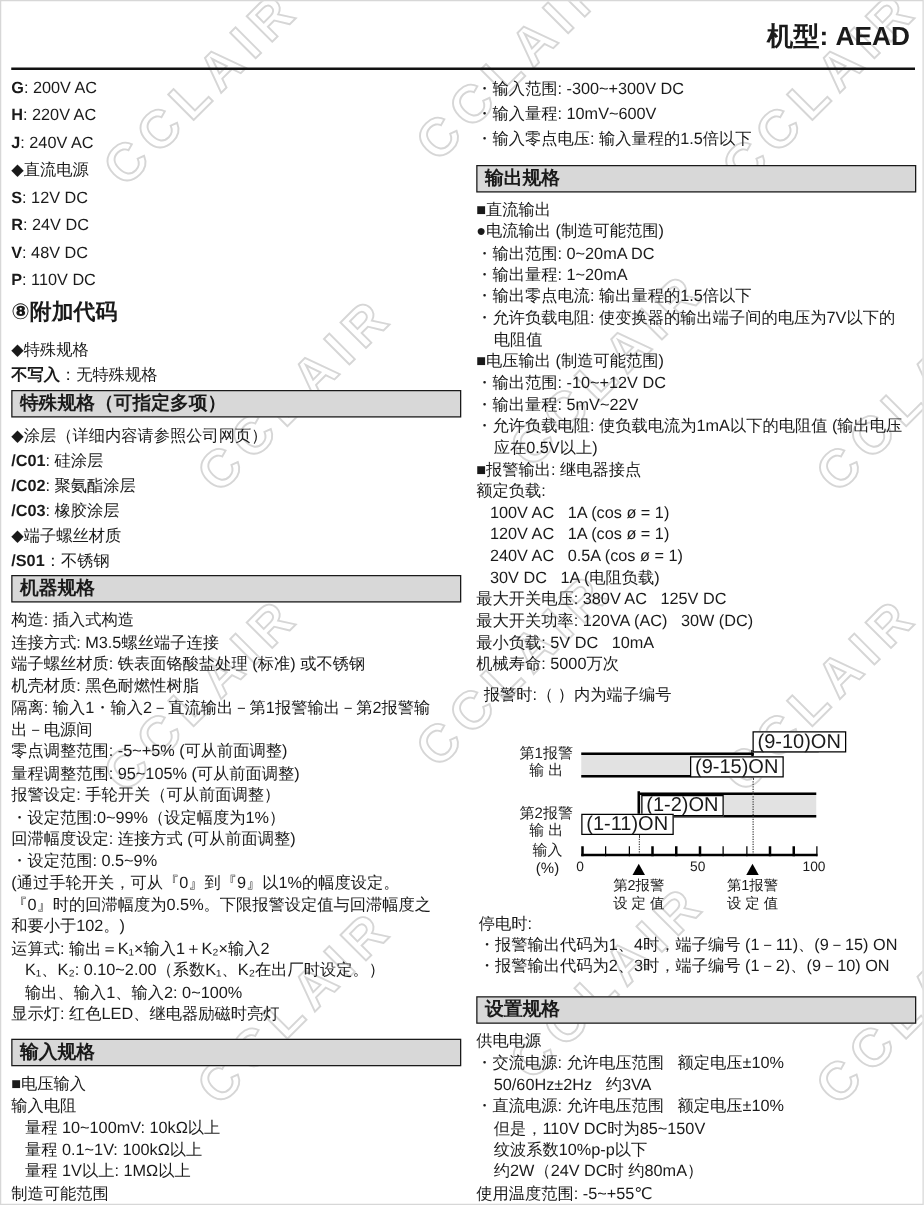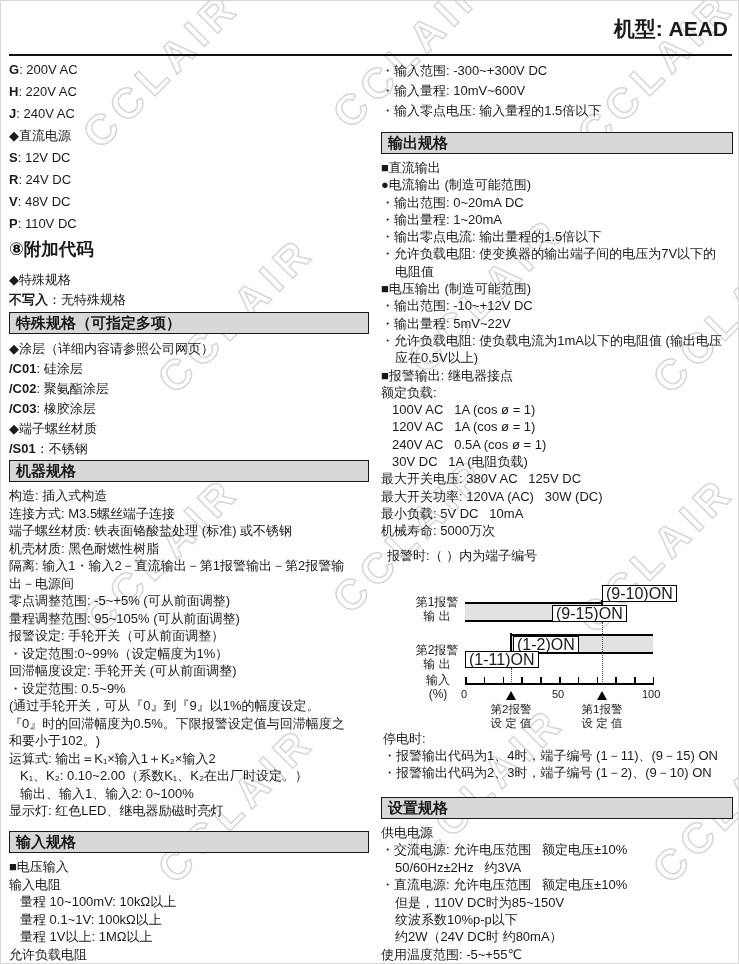--- a/index.html
+++ b/index.html
@@ -108,39 +108,39 @@
   <div class="ln"><span>构造: 插入式构造</span></div>
   <div class="ln"><span>连接方式: M3.5螺丝端子连接</span></div>
   <div class="ln"><span>端子螺丝材质: 铁表面铬酸盐处理 (标准) 或不锈钢</span></div>
   <div class="ln"><span>机壳材质: 黑色耐燃性树脂</span></div>
   <div class="ln"><span>隔离: 输入1・输入2－直流输出－第1报警输出－第2报警输</span></div>
   <div class="ln"><span>出－电源间</span></div>
   <div class="ln"><span>零点调整范围: -5~+5% (可从前面调整)</span></div>
   <div class="ln"><span>量程调整范围: 95~105% (可从前面调整)</span></div>
   <div class="ln"><span>报警设定: 手轮开关（可从前面调整）</span></div>
   <div class="ln"><span>・设定范围:0~99%（设定幅度为1%）</span></div>
-  <div class="ln"><span>回滞幅度设定: 手轮开关 (可从前面调整)</span></div>
+  <div class="ln"><span>回滞幅度设定: 连接方式 (可从前面调整)</span></div>
   <div class="ln"><span>・设定范围: 0.5~9%</span></div>
   <div class="ln"><span>(通过手轮开关，可从『0』到『9』以1%的幅度设定。</span></div>
   <div class="ln"><span>『0』时的回滞幅度为0.5%。下限报警设定值与回滞幅度之</span></div>
   <div class="ln"><span>和要小于102。)</span></div>
   <div class="ln"><span>运算式: 输出＝K₁×输入1＋K₂×输入2</span></div>
   <div class="ln ind1"><span>K₁、K₂: 0.10~2.00（系数K₁、K₂在出厂时设定。）</span></div>
   <div class="ln ind1"><span>输出、输入1、输入2: 0~100%</span></div>
   <div class="ln"><span>显示灯: 红色LED、继电器励磁时亮灯</span></div>
 </div>
 
 <div id="input-left" class="sec">
   <div class="bar">输入规格</div>
   <div class="ln"><span>■电压输入</span></div>
   <div class="ln"><span>输入电阻</span></div>
   <div class="ln ind1"><span>量程 10~100mV: 10kΩ以上</span></div>
   <div class="ln ind1"><span>量程 0.1~1V: 100kΩ以上</span></div>
   <div class="ln ind1"><span>量程 1V以上: 1MΩ以上</span></div>
-  <div class="ln"><span>允许负载电阻</span></div>
+  <div class="ln"><span>制造可能范围</span></div>
 </div>
 
 <div id="in-right" class="sec">
   <div class="ln"><span>・输入范围: -300~+300V DC</span></div>
   <div class="ln"><span>・输入量程: 10mV~600V</span></div>
   <div class="ln"><span>・输入零点电压: 输入量程的1.5倍以下</span></div>
 </div>
 
 <div id="output" class="sec">
   <div class="bar">输出规格</div>

